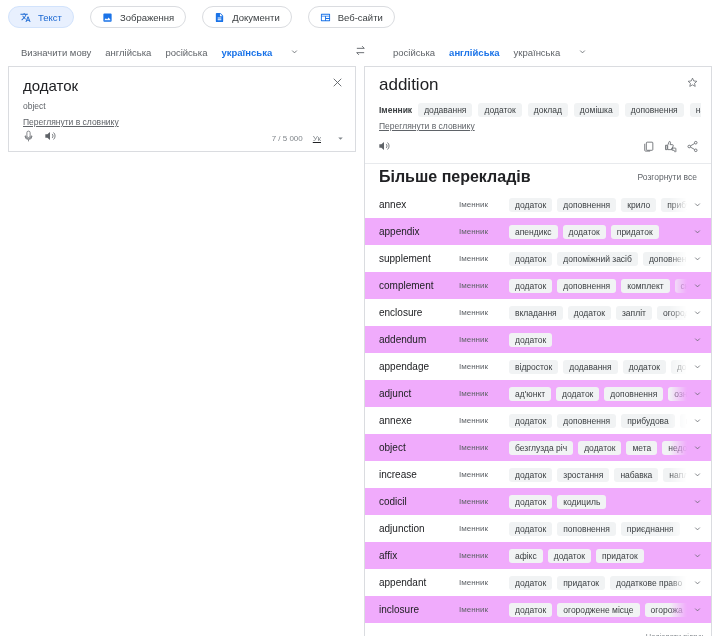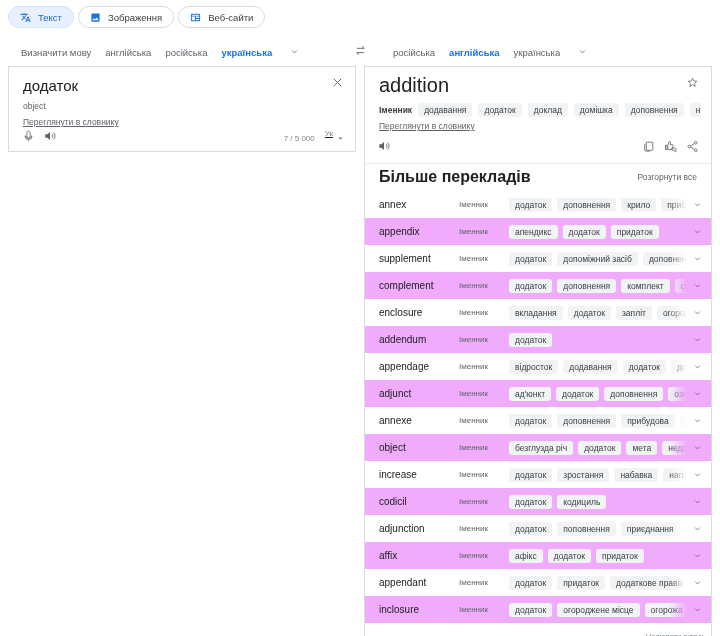--- a/index.html
+++ b/index.html
@@ -7,21 +7,21 @@
     margin: 0; padding: 0;
     width: 720px; height: 636px;
     background: #fff;
     font-family: "Liberation Sans", sans-serif;
     color: #202124;
     overflow: hidden;
   }
   #app { width: 720px; height: 636px; position: relative; }
 
   
-  .tabbar { display: flex; gap: 4px; padding: 6px 8px 0 8px; }
+  .tabbar { display: flex; gap: 16px; padding: 6px 8px 0 8px; }
   .tab {
     display: flex; align-items: center; gap: 7px;
     height: 22px; padding: 0 11px;
     border: 1px solid #dadce0; border-radius: 11px;
     background: #fff; font-size: 9.5px; color: #3c4043;
     white-space: nowrap; cursor: pointer;
   }
   .tab .ic { display: flex; align-items: center; }
   .tab.active { background: #e8f0fe; border-color: #d2e3fc; color: #1967d2; }
   .tab.active .ic svg { fill: #1967d2; stroke: #1967d2; }
@@ -73,27 +73,27 @@
   .src-foot {
     position: absolute; left: 0; right: 0; bottom: 0; height: 26px;
     display: flex; align-items: center; padding: 0 8px;
   }
   .iconbtn {
     width: 22px; height: 22px; border-radius: 50%;
     display: flex; align-items: center; justify-content: center; cursor: pointer;
   }
   .spacer { flex: 1; }
   .charcount { font-size: 8px; color: #80868b; margin-right: 10px; }
-  .uk-toggle { display: flex; gap: 3px; cursor: pointer; margin-right: 2px; text-decoration: underline; }
+  .uk-toggle { display: flex; align-items: center; gap: 15px; cursor: pointer; margin-right: 2px; text-decoration: underline; }
   .uk-label { font-size: 8px; color: #80868b; }
 
   
   .tgt-text {
     position: absolute; left: 14px; top: 8px;
-    font-size: 20px; color: #202124; line-height: 20px;
+    font-size: 17px; color: #202124; line-height: 20px;
   }
   .star-btn {
     position: absolute; right: 10px; top: 8px; width: 18px; height: 18px;
     display: flex; align-items: center; justify-content: center; cursor: pointer;
   }
   .pos-row {
     position: absolute; left: 14px; top: 36px; right: 10px;
     display: flex; align-items: center; gap: 6px; overflow: hidden;
   }
   .pos-label { font-size: 8.5px; color: #3c4043; font-weight: bold; white-space: nowrap; }
@@ -156,20 +156,28 @@
       </span>
       <span>Текст</span>
     </div>
     <div class="tab">
       <span class="ic">
         <svg width="11" height="11" viewBox="0 0 24 24">
             <path d="M21 19V5a2 2 0 00-2-2H5a2 2 0 00-2 2v14a2 2 0 002 2h14a2 2 0 002-2zM8.5 13.5l2.5 3 3.5-4.5 4.5 6H5l3.5-4.5z" stroke="none"></path>
           </svg>
       </span>
       <span>Зображення</span>
+    </div>
+    <div class="tab">
+      <span class="ic">
+        <svg width="11" height="11" viewBox="0 0 24 24">
+            <path d="M14 2H6a2 2 0 00-2 2v16a2 2 0 002 2h12a2 2 0 002-2V8l-6-6zm2 16H8v-2h8v2zm0-4H8v-2h8v2zm-3-5V3.5L18.5 9H13z" stroke="none"></path>
+          </svg>
+      </span>
+      <span>Документи</span>
     </div>
     <div class="tab">
       <span class="ic">
         <svg width="11" height="11" viewBox="0 0 24 24">
             <path d="M21 4H3a1 1 0 00-1 1v14a1 1 0 001 1h18a1 1 0 001-1V5a1 1 0 00-1-1zm-1 4H4V6h16v2zm-9 10H4v-8h7v8zm9 0h-7v-3h7v3zm0-5h-7v-3h7v3z" stroke="none"></path>
           </svg>
       </span>
       <span>Веб-сайти</span>
     </div>
   </div>

